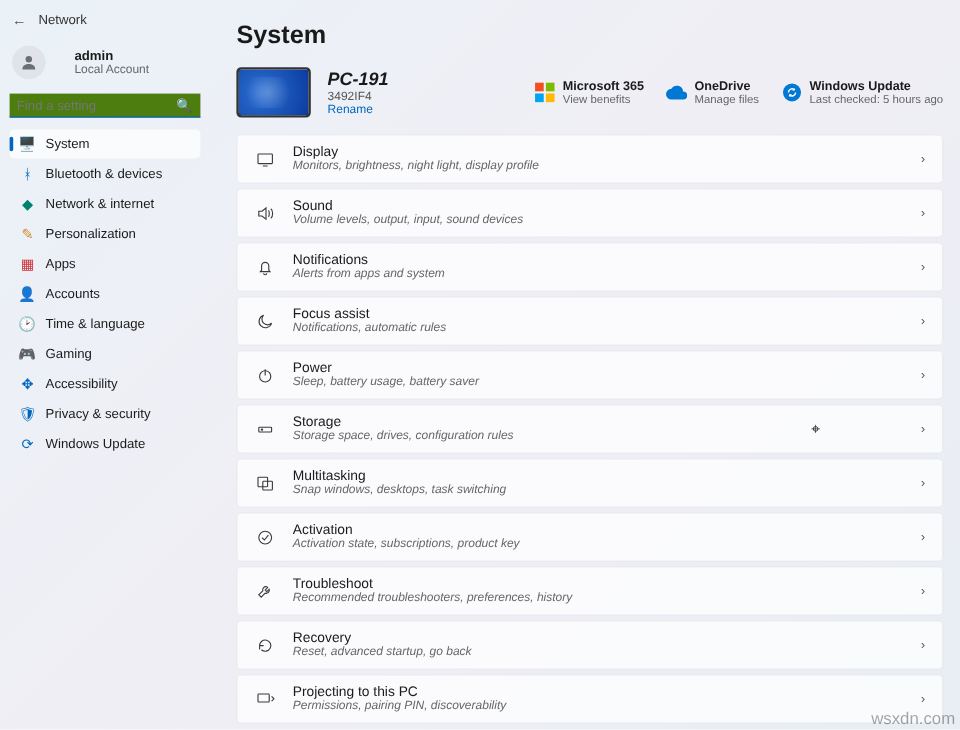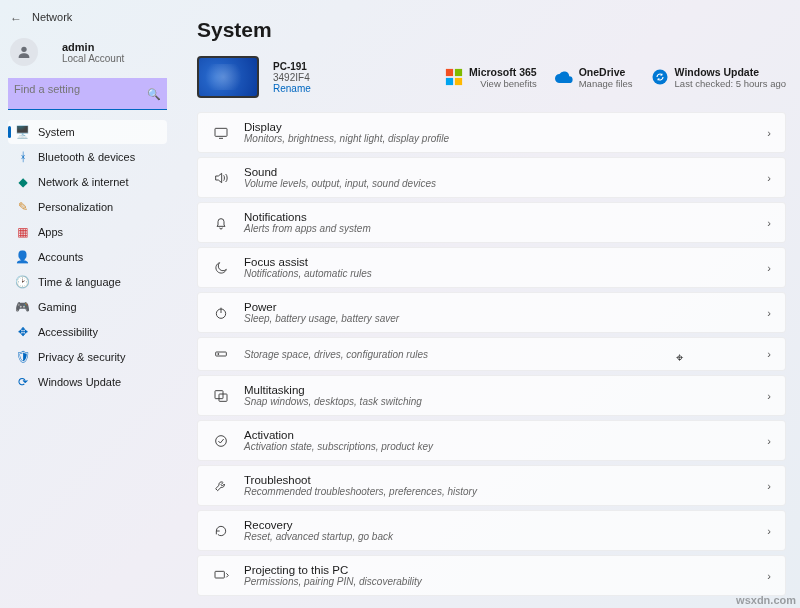--- a/index.html
+++ b/index.html
@@ -20,22 +20,22 @@
 .back { font-size: 12px; color: #555; }
 
 .user-row { display: flex; align-items: center; gap: 24px; margin: 10px 0 10px 2px; }
 .avatar-circle { width: 28px; height: 28px; border-radius: 50%; background: #e0e4ea; display: flex; align-items: center; justify-content: center; }
 .avatar-circle svg { width: 16px; height: 16px; fill: #6a6e76; }
 .user-name { font-size: 11px; font-weight: 600; }
 .user-sub { font-size: 10px; color: #666; }
 
 .search { position: relative; margin: 2px 0 10px 0; }
 .search input {
-  width: 100%; padding: 5px 22px 14px 6px; font-size: 11px;
-  border: none; border-bottom: 1.5px solid #0067c0; background: #c4b5fd;
+  width: 100%; padding: 5px 22px 2px 6px; font-size: 11px;
+  border: none; border-bottom: 1.5px solid #0067c0; background: #4d7c0f;
   outline: none;
 }
 .search-icon { position: absolute; right: 6px; top: 50%; transform: translateY(-50%); color: #555; font-size: 11px; }
 
 .nav { display: flex; flex-direction: column; gap: 1px; }
 .nav-item {
   display: flex; align-items: center; gap: 8px;
   padding: 5px 8px; border-radius: 4px;
   font-size: 11px; cursor: pointer; position: relative;
 }
@@ -50,47 +50,47 @@
 .main { flex: 1; padding: 18px 14px 0 22px; overflow-y: auto; }
 .page-title { font-size: 21px; font-weight: 600; margin-bottom: 14px; }
 
 .hero { display: flex; align-items: center; gap: 14px; margin-bottom: 14px; }
 .pc-thumb {
   width: 62px; height: 42px; border-radius: 4px;
   background: radial-gradient(circle at 30% 50%, #2b6fd3, #0b3c9e);
   border: 2px solid #333; position: relative; overflow: hidden;
 }
 .pc-thumb::after { content:""; position:absolute; inset:6px; background: radial-gradient(circle at 40% 50%, rgba(255,255,255,0.25), transparent 60%); }
-.pc-meta .pc-name { font-size: 10px; font-weight: 600; }
+.pc-meta .pc-name { font-size: 15px; font-weight: 600; font-style: italic; }
 .pc-meta .pc-id { font-size: 10px; color: #555; }
 .pc-meta .rename { font-size: 10px; color: #0067c0; cursor: pointer; }
 .hero-spacer { flex: 1; }
 .hero-links { display: flex; gap: 18px; }
 .hero-link { display: flex; align-items: center; gap: 6px; font-size: 10px; cursor: pointer; }
 .hero-link .hl-title { font-weight: 600; font-size: 10.5px; }
-.hero-link .hl-sub { color: #666; font-size: 9.5px; text-align: right; }
+.hero-link .hl-sub { color: #666; font-size: 9.5px; }
 .hl-icon { width: 18px; height: 18px; display:flex; align-items:center; justify-content:center; }
 
 .rows { display:flex; flex-direction:column; gap:4px; }
 .row {
   display:flex; align-items:center; gap:14px;
   background: rgba(255,255,255,0.75);
   border: 1px solid rgba(0,0,0,0.06);
   border-radius: 4px;
   padding: 8px 14px;
   cursor: pointer;
 }
 .row-icon { width: 18px; display:flex; justify-content:center; color:#3a3a3a; }
 .row-icon svg { width:16px; height:16px; fill:none; stroke:#3a3a3a; stroke-width:1.4; }
 .row-text .row-title { font-size: 11.5px; }
 .row-text .row-sub { font-size: 10px; color: #666; font-style: italic; }
 .row-chevron { margin-left:auto; color:#555; font-size:11px; }
 
 .cursor-ptr { position:absolute; left:676px; top:350px; font-size:13px; pointer-events:none; }
-.footer-wm { position:absolute; right:4px; bottom:2px; font-size:11px; color:rgba(0,0,0,0.35);font-weight:bold; }
+.footer-wm { position:absolute; right:4px; bottom:2px; font-size:14px; color:rgba(0,0,0,0.35); }
 
 
 .c-blue{color:#0067c0}.c-teal{color:#008272}.c-orange{color:#d08a2a}.c-red{color:#d13438}.c-green{color:#107c10}
 </style>
 </head>
 <body>
 
 <div class="app">
   <aside class="sidebar">
     <div class="titlebar">
@@ -283,20 +283,21 @@
           <span class="row-chevron">›</span>
         </div>
         <div class="row">
           <span class="row-icon">
             <svg viewBox="0 0 24 24">
               <rect x="4" y="9" width="16" height="6" rx="1"></rect>
               <circle cx="8" cy="12" r="0.8" fill="#3a3a3a"></circle>
             </svg>
           </span>
           <div class="row-text">
+            <div class="row-title">Storage</div>
             <div class="row-sub">Storage space, drives, configuration rules</div>
           </div>
           <span class="row-chevron">›</span>
         </div>
         <div class="row">
           <span class="row-icon">
             <svg viewBox="0 0 24 24">
               <rect x="3" y="4" width="12" height="12" rx="1"></rect>
               <rect x="9" y="9" width="12" height="11" rx="1"></rect>
             </svg>

